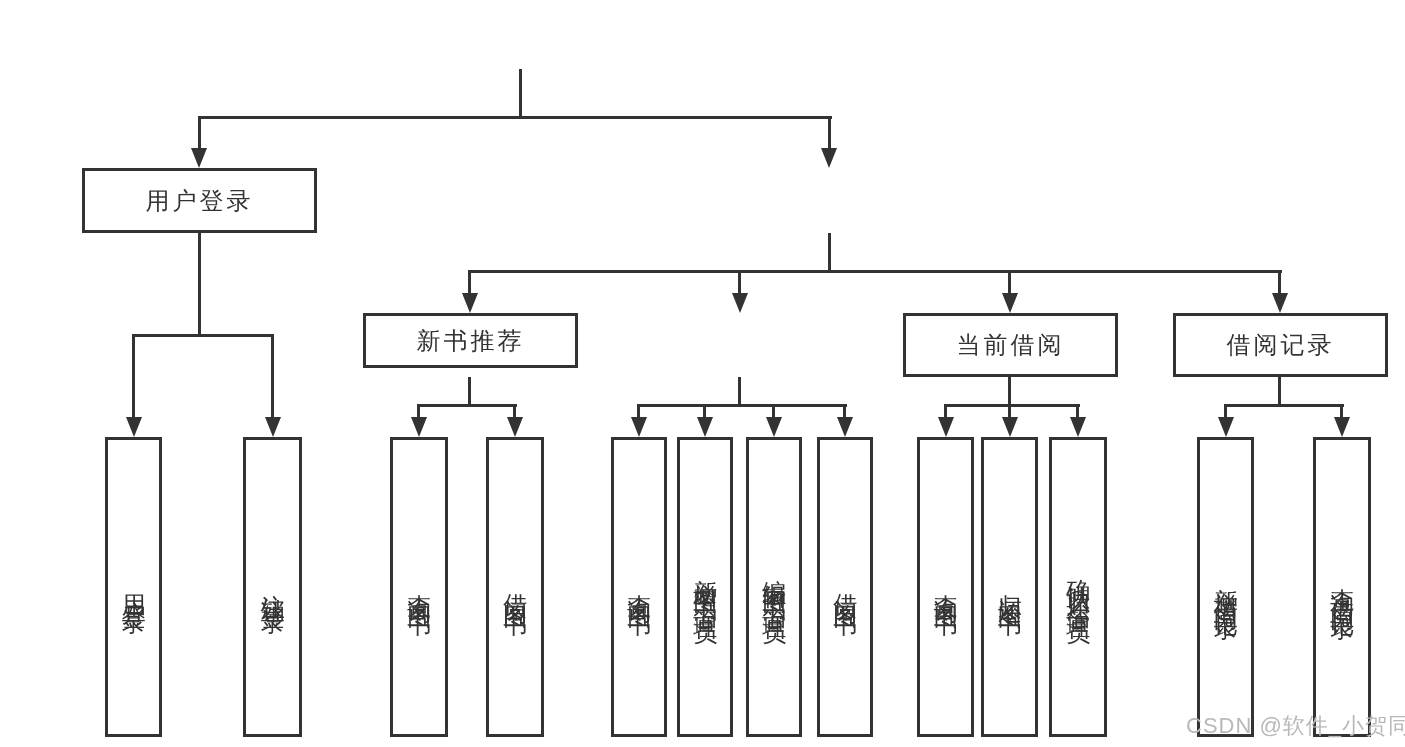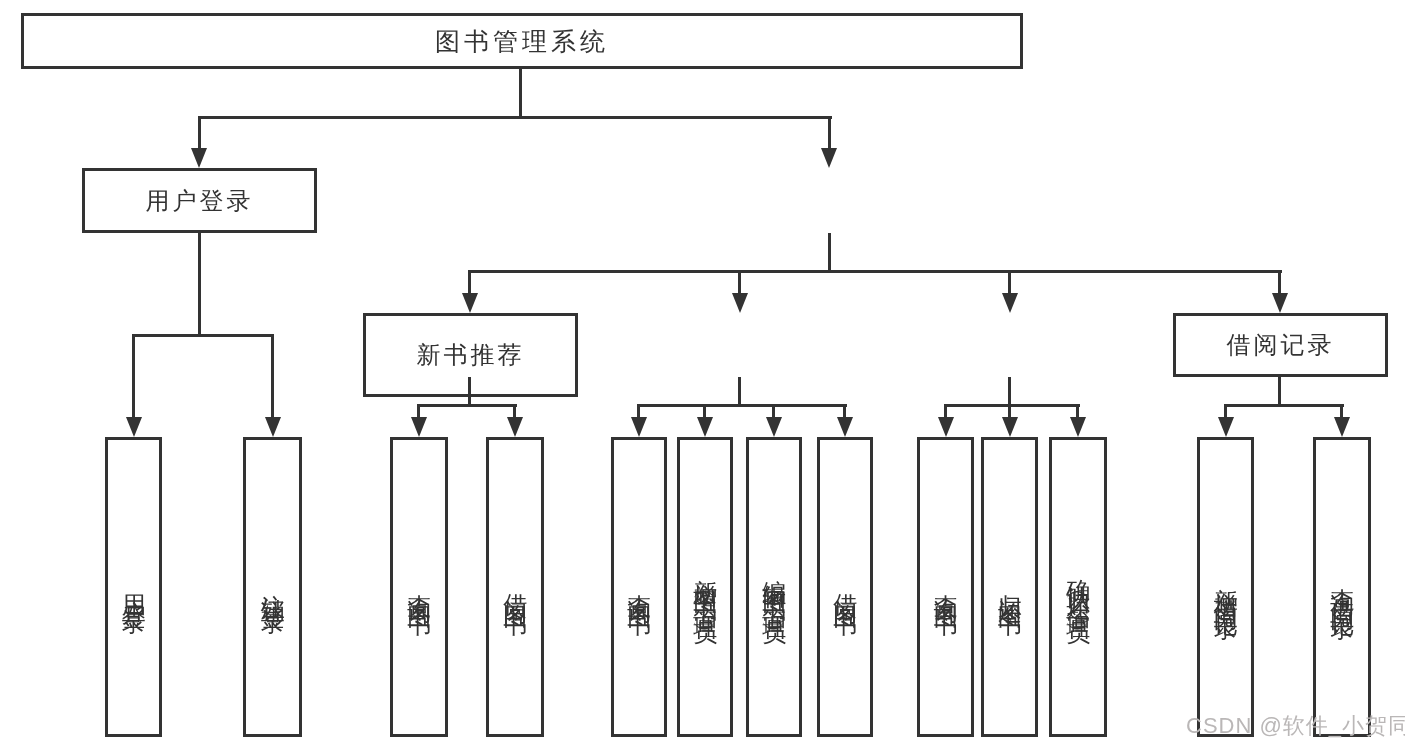--- a/index.html
+++ b/index.html
@@ -71,25 +71,25 @@
     letter-spacing: 1px;
     color: #bab7b7;
     white-space: nowrap;
   }
 </style>
 </head>
 <body>
 
 <div id="diagram">
 
-  <div class="hbox root" style="left:21px; top:13px; width:1002px; height:56px;">图书管理系统</div>
 
   <div class="hbox" style="left:82px; top:168px; width:235px; height:65px;">用户登录</div>
 
-  <div class="hbox" style="left:363px; top:313px; width:215px; height:84px;">新书推荐</div>
+  <div class="hbox" style="left:363px; top:313px; width:215px; height:55px;">新书推荐</div>
+  <div class="hbox" style="left:903px; top:313px; width:215px; height:64px;">当前借阅</div>
   <div class="hbox" style="left:1173px; top:313px; width:215px; height:64px;">借阅记录</div>
 
   <div class="vbox" style="left:105px; width:57px;">用户登录</div>
   <div class="vbox" style="left:243px; width:59px;">注销登录</div>
 
   <div class="vbox" style="left:390px; width:58px;">查询图书</div>
   <div class="vbox" style="left:486px; width:58px;">借阅图书</div>
 
   <div class="vbox" style="left:611px; width:56px;">查询图书</div>
   <div class="vbox" style="left:677px; width:56px;">新增图书（管理员）</div>

